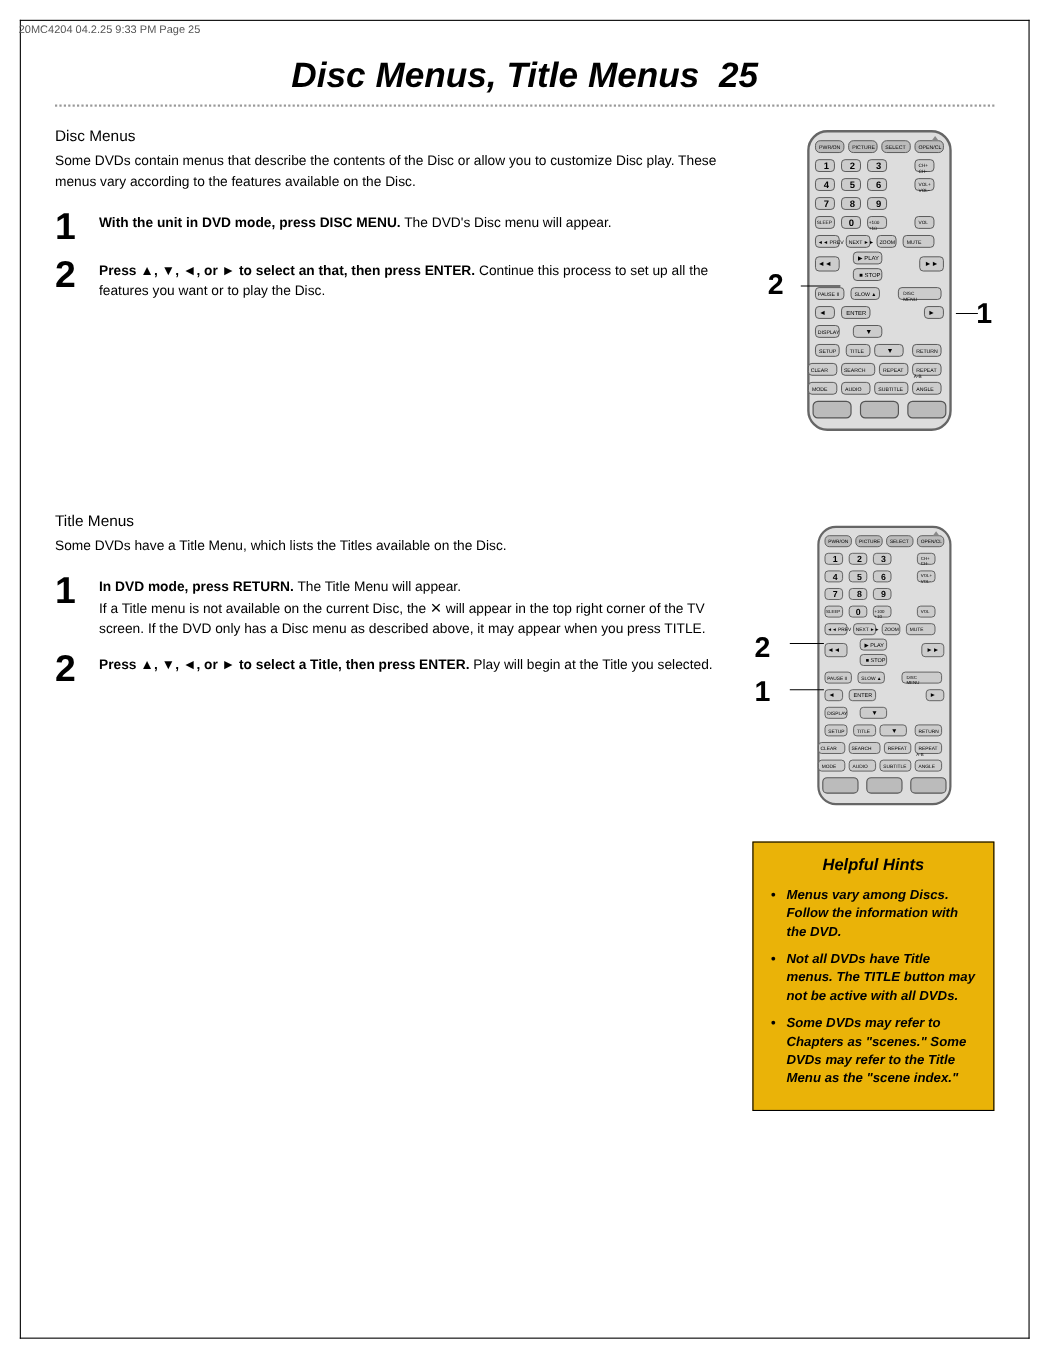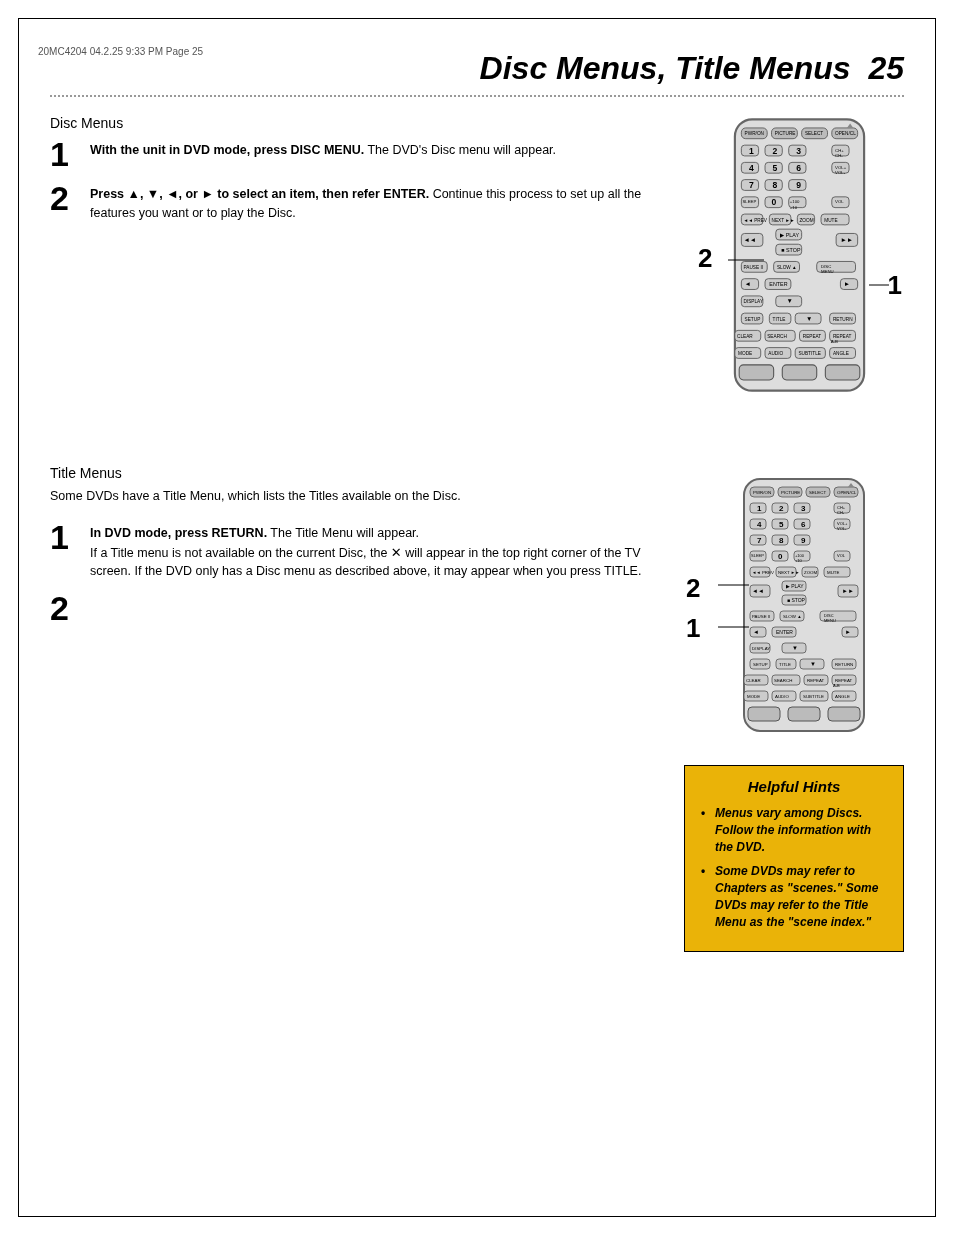--- a/index.html
+++ b/index.html
@@ -16,29 +16,28 @@
     
     .page-border-top { position: absolute; top: 18px; left: 18px; right: 18px; height: 1px; border-top: 1px solid #000; }
     .page-border-bottom { position: absolute; bottom: 18px; left: 18px; right: 18px; height: 1px; border-top: 1px solid #000; }
     .page-border-left { position: absolute; top: 18px; left: 18px; width: 1px; bottom: 18px; border-left: 1px solid #000; }
     .page-border-right { position: absolute; top: 18px; right: 18px; width: 1px; bottom: 18px; border-left: 1px solid #000; }
 
     
     .top-meta {
       position: absolute;
       top: 22px;
-      left: 38px;
+      left: 17px;
       font-size: 10px;
       color: #555;
-      margin-top: 24px;
     }
 
     
     .page-title-area {
-      text-align: right;
+      text-align: center;
       padding: 50px 50px 8px 50px;
     }
     .page-title {
       font-size: 32px;
       font-style: italic;
       font-weight: bold;
       color: #000;
     }
 
     
@@ -184,33 +183,34 @@
 </div>
 
 <hr class="dot-divider">
 
 <div class="main-content">
 
   <div class="section">
 
     <div class="section-left">
       <div class="section-title">Disc Menus</div>
+      <div class="section-intro">Some DVDs contain menus that describe the contents of the Disc or allow you to customize Disc play. These menus vary according to the features available on the Disc.</div>
       <div class="steps">
 
         <div class="step">
           <div class="step-number">1</div>
           <div class="step-text">
             <strong>With the unit in DVD mode, press DISC MENU.</strong> The DVD's Disc menu will appear.
           </div>
         </div>
 
         <div class="step">
           <div class="step-number">2</div>
           <div class="step-text">
-            <strong>Press ▲, ▼, ◄, or ► to select an item, then refer ENTER.</strong> Continue this process to set up all the features you want or to play the Disc.
+            <strong>Press ▲, ▼, ◄, or ► to select an that, then press ENTER.</strong> Continue this process to set up all the features you want or to play the Disc.
           </div>
         </div>
 
       </div>
     </div>
 
     <div class="section-right" style="position:relative; width:210px; flex-shrink:0;">
 
       <div style="position:absolute; left:4px; top:128px; font-size:26px; font-weight:bold;">2</div>
 
@@ -367,20 +367,23 @@
         <div class="step">
           <div class="step-number">1</div>
           <div class="step-text">
             <strong>In DVD mode, press RETURN.</strong> The Title Menu will appear.<br>
             If a Title menu is not available on the current Disc, the <span class="x-symbol">✕</span> will appear in the top right corner of the TV screen. If the DVD only has a Disc menu as described above, it may appear when you press TITLE.
           </div>
         </div>
 
         <div class="step">
           <div class="step-number">2</div>
+          <div class="step-text">
+            <strong>Press ▲, ▼, ◄, or ► to select a Title, then press ENTER.</strong> Play will begin at the Title you selected.
+          </div>
         </div>
 
       </div>
     </div>
 
     <div class="lower-right">
 
       <div style="position:relative; width:210px;">
 
         <div style="position:absolute; left:2px; top:108px; font-size:26px; font-weight:bold;">2</div>
@@ -512,20 +515,21 @@
           <rect x="12" y="116" width="16" height="7" rx="2" fill="#bbb" stroke="#555" stroke-width="0.5"></rect>
           <rect x="32" y="116" width="16" height="7" rx="2" fill="#bbb" stroke="#555" stroke-width="0.5"></rect>
           <rect x="52" y="116" width="16" height="7" rx="2" fill="#bbb" stroke="#555" stroke-width="0.5"></rect>
         </svg>
       </div>
 
       <div class="helpful-hints">
         <div class="helpful-hints-title">Helpful Hints</div>
         <ul>
           <li>Menus vary among Discs. Follow the information with the DVD.</li>
+          <li>Not all DVDs have Title menus. The TITLE button may not be active with all DVDs.</li>
           <li>Some DVDs may refer to Chapters as "scenes." Some DVDs may refer to the Title Menu as the "scene index."</li>
         </ul>
       </div>
 
     </div>
   </div>
 
 </div>
 
 </body></html>

